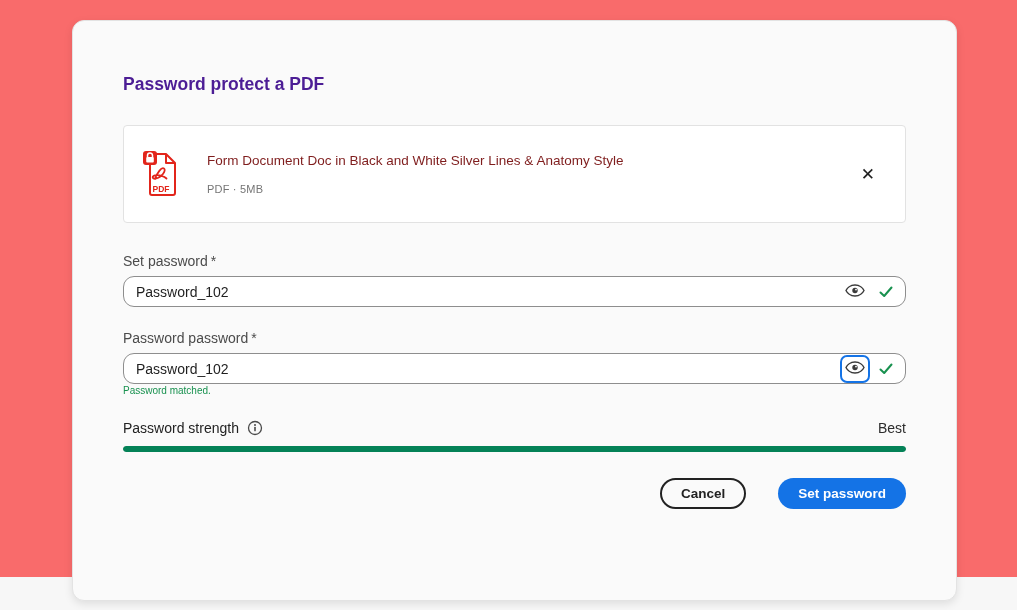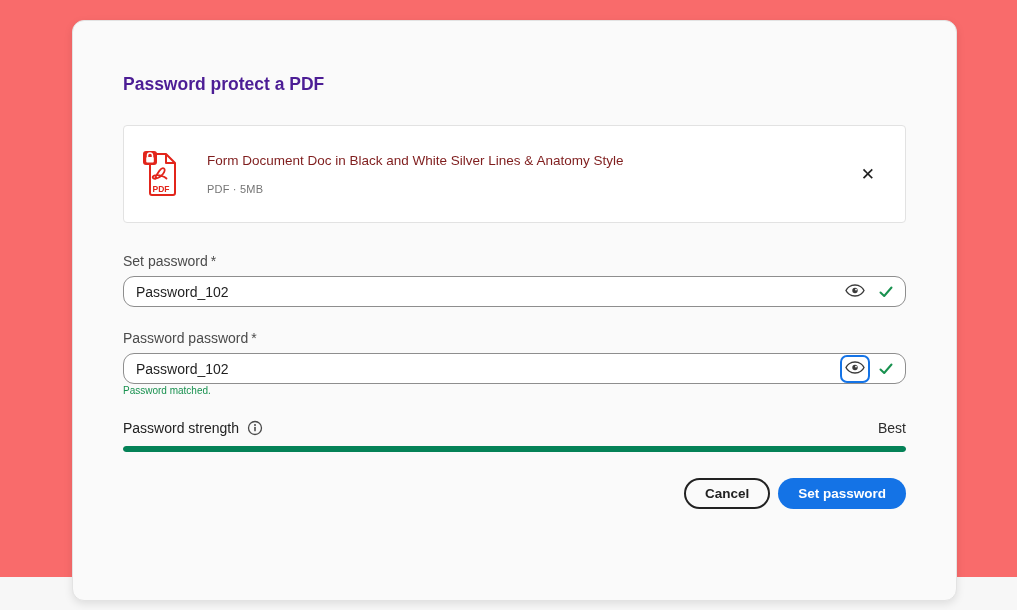--- a/index.html
+++ b/index.html
@@ -72,21 +72,21 @@
   .strength-label{font-size:14px;color:#222;}
   .info-icon{display:inline-flex;margin-top:1px;cursor:pointer;}
   .strength-level{font-size:14px;color:#2c2c2c;}
 
   .strength-track{
     margin-top:10px;height:6px;border-radius:3px;background:#e4e4e4;overflow:hidden;
   }
   .strength-fill{height:100%;border-radius:3px;background:var(--strength-green);width:0;}
 
   .actions{
-    margin-top:26px;display:flex;justify-content:flex-end;align-items:center;gap:8px;
+    margin-top:26px;display:flex;justify-content:flex-end;align-items:center;gap:32px;
   }
   .btn{
     height:31px;border-radius:16px;font-size:13.5px;font-weight:700;
     display:inline-flex;align-items:center;justify-content:center;
     cursor:pointer;font-family:"Liberation Sans","DejaVu Sans",sans-serif;
   }
   .btn-secondary{
     background:transparent;border:2px solid #222;color:#222;padding:0 19px;
   }
   .btn-primary{

